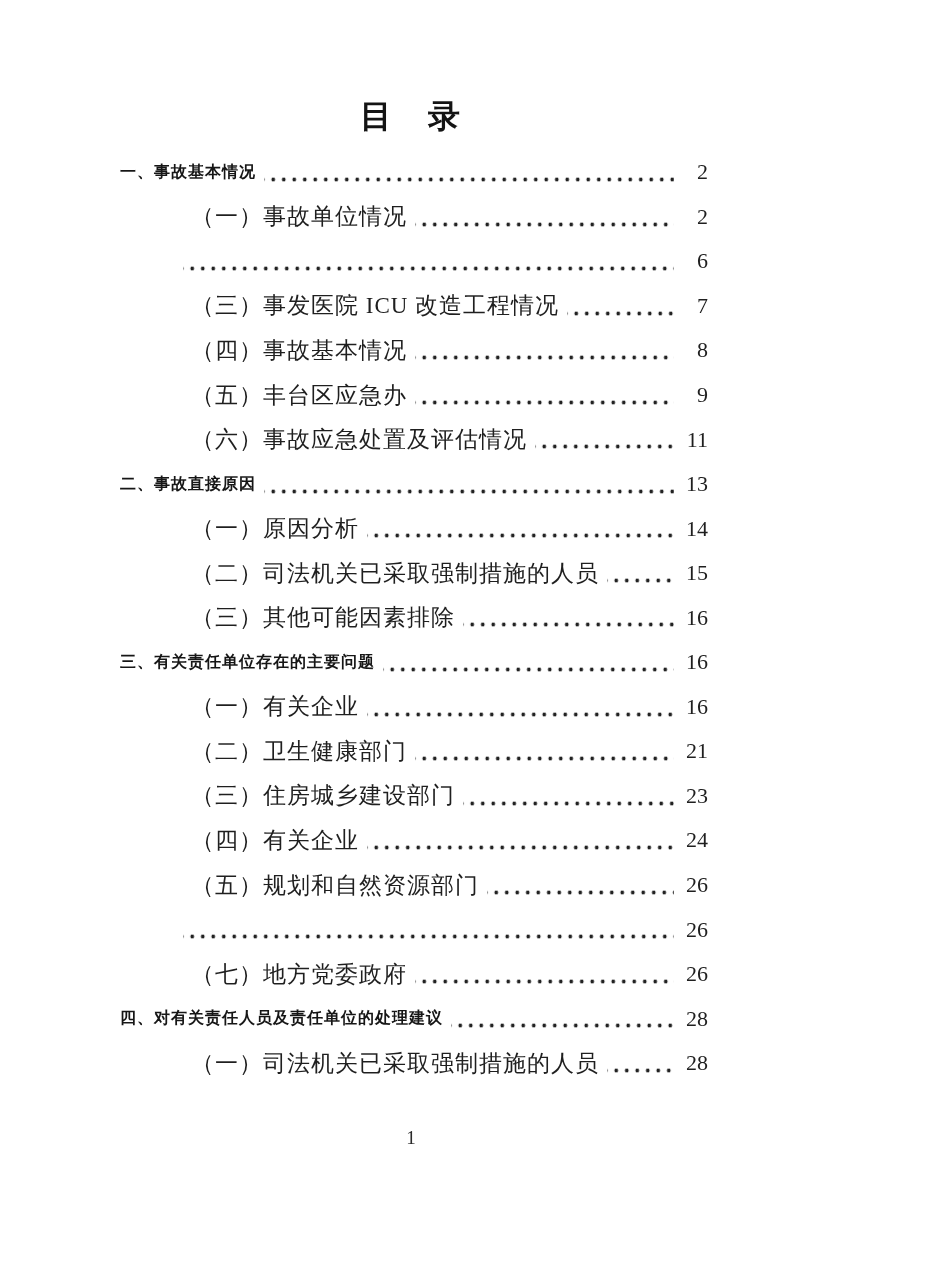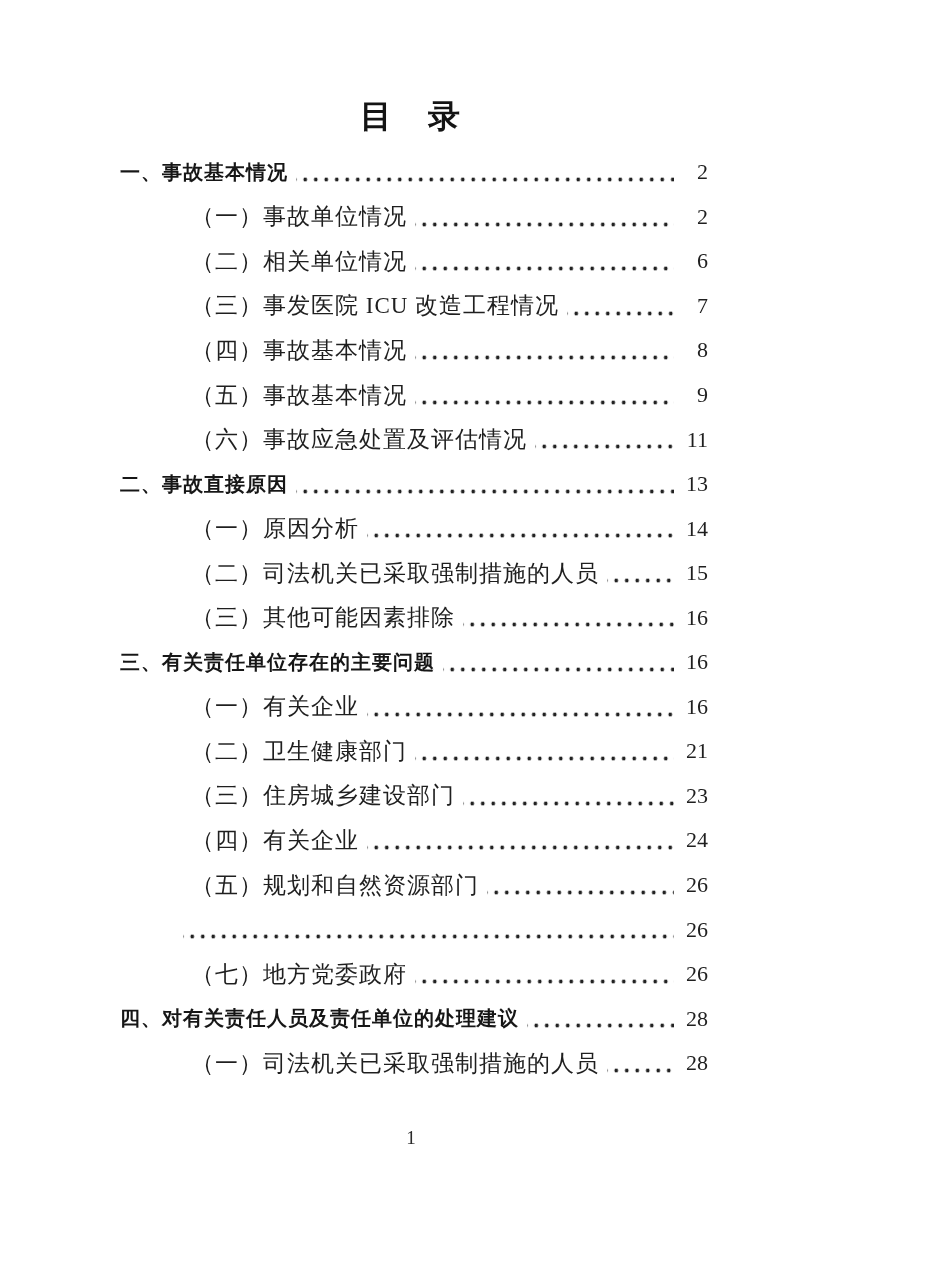--- a/index.html
+++ b/index.html
@@ -30,21 +30,21 @@
   }
   .toc-row {
     display: flex;
     align-items: center;
     height: 44.55px;
     white-space: nowrap;
   }
   .toc-row.lvl1 .toc-label {
     font-family: "Liberation Sans", sans-serif;
     font-weight: 700;
-    font-size: 20px;
+    font-size: 16px;
     color: #161616;
     letter-spacing: 1px;
   }
   .toc-row.lvl2 {
     padding-left: 55px;
   }
   .toc-row.lvl2 .toc-label {
     font-family: "Liberation Serif", serif;
     font-weight: 400;
     font-size: 23px;
@@ -91,36 +91,35 @@
       <span class="toc-label">一、事故基本情况</span>
       <span class="toc-dots"></span>
       <span class="toc-page">2</span>
     </div>
       <div class="toc-row lvl2">
       <span class="toc-label">（一）事故单位情况</span>
       <span class="toc-dots"></span>
       <span class="toc-page">2</span>
     </div>
       <div class="toc-row lvl2">
-      <span class="toc-label">（二）相关单位情况</span>
       <span class="toc-dots"></span>
       <span class="toc-page">6</span>
     </div>
       <div class="toc-row lvl2">
       <span class="toc-label">（三）事发医院 ICU 改造工程情况</span>
       <span class="toc-dots"></span>
       <span class="toc-page">7</span>
     </div>
       <div class="toc-row lvl2">
       <span class="toc-label">（四）事故基本情况</span>
       <span class="toc-dots"></span>
       <span class="toc-page">8</span>
     </div>
       <div class="toc-row lvl2">
-      <span class="toc-label">（五）事故基本情况</span>
+      <span class="toc-label">（五）丰台区应急办</span>
       <span class="toc-dots"></span>
       <span class="toc-page">9</span>
     </div>
       <div class="toc-row lvl2">
       <span class="toc-label">（六）事故应急处置及评估情况</span>
       <span class="toc-dots"></span>
       <span class="toc-page">11</span>
     </div>
       <div class="toc-row lvl1">
       <span class="toc-label">二、事故直接原因</span>

